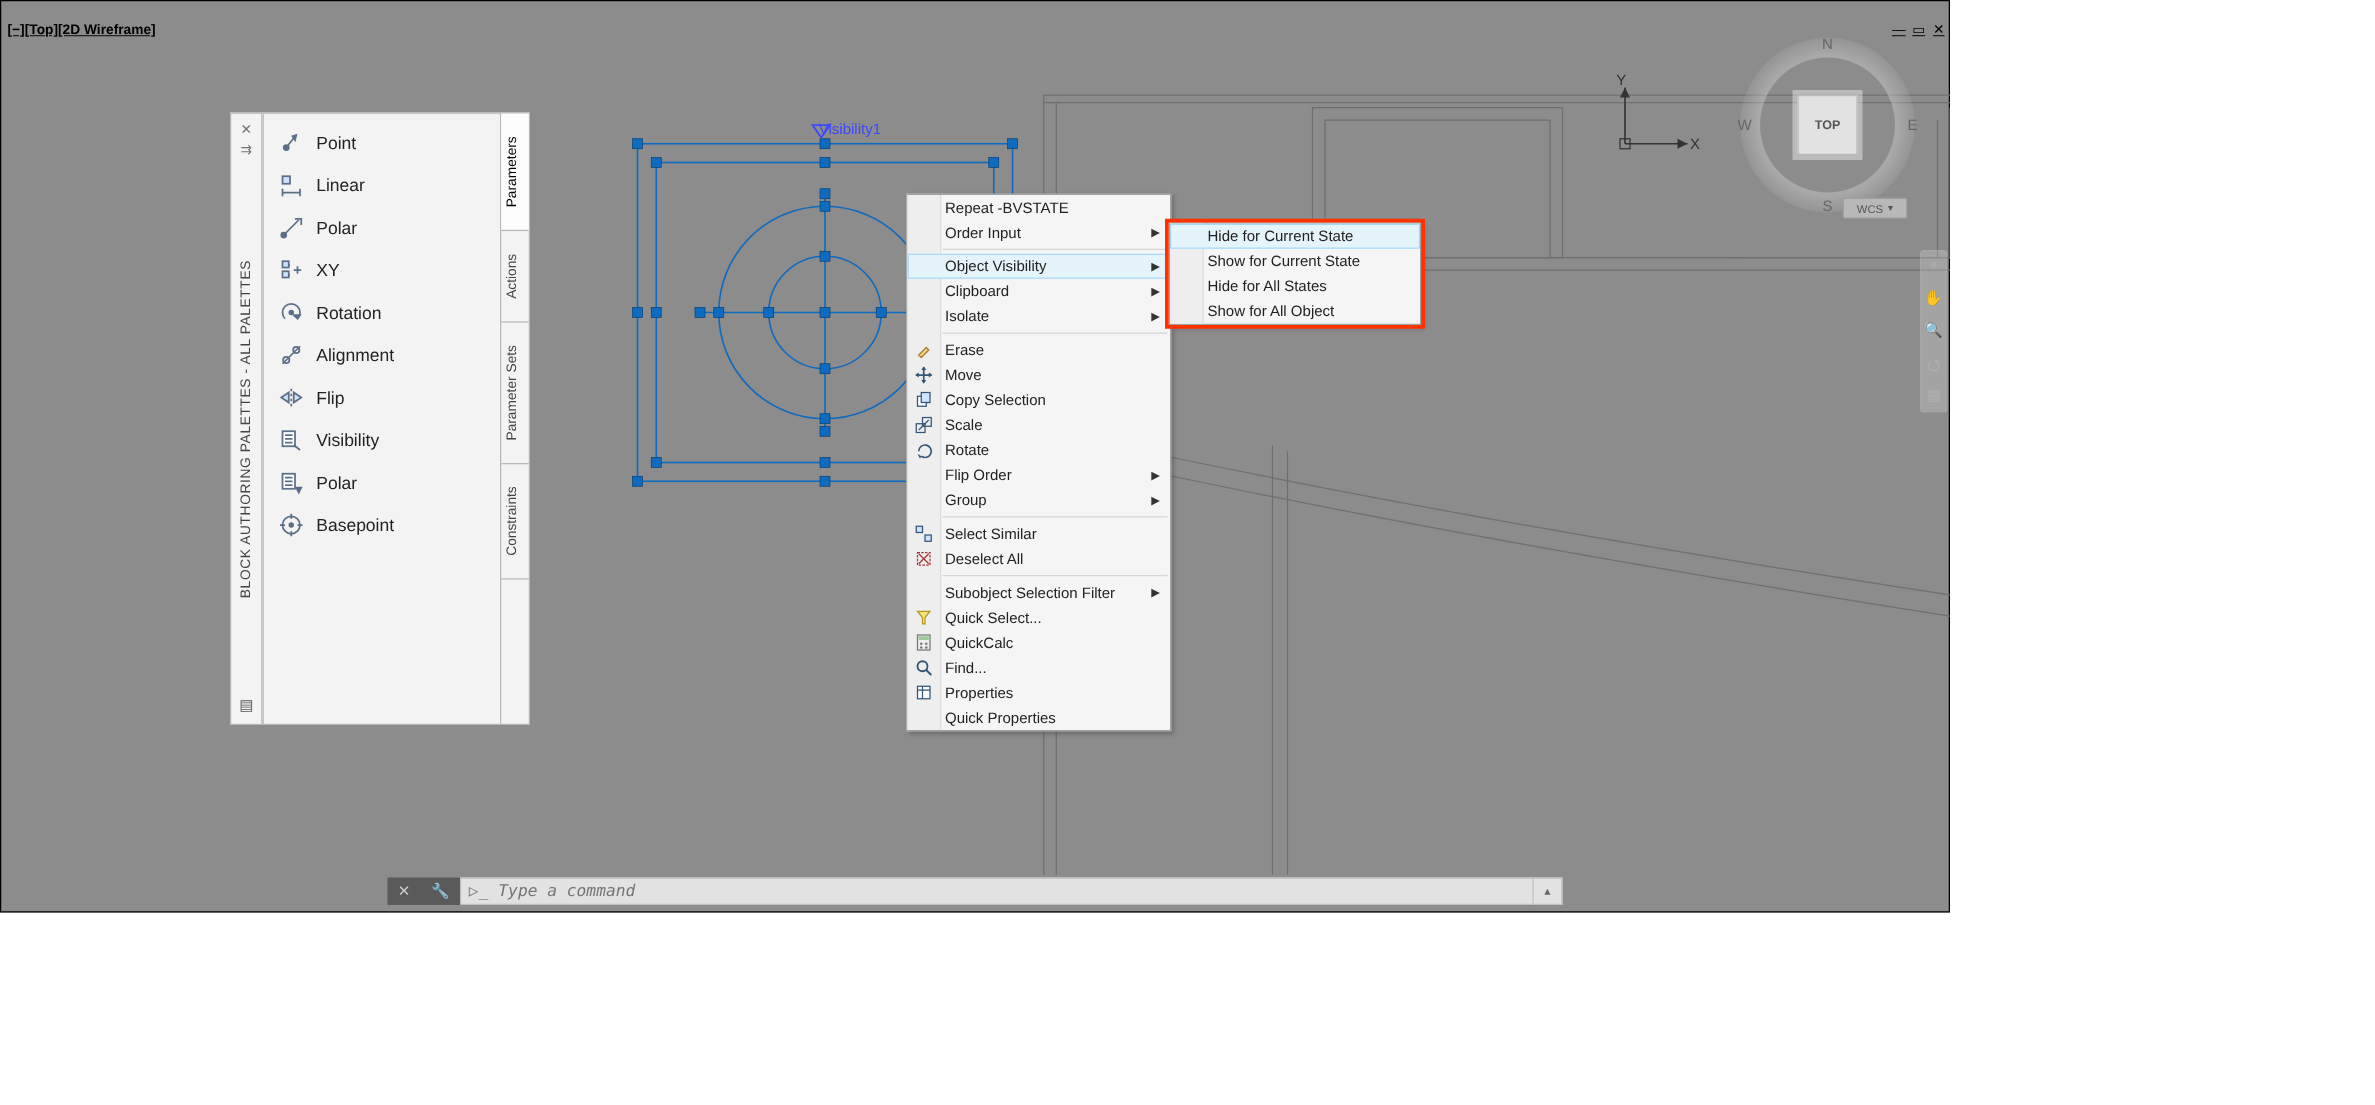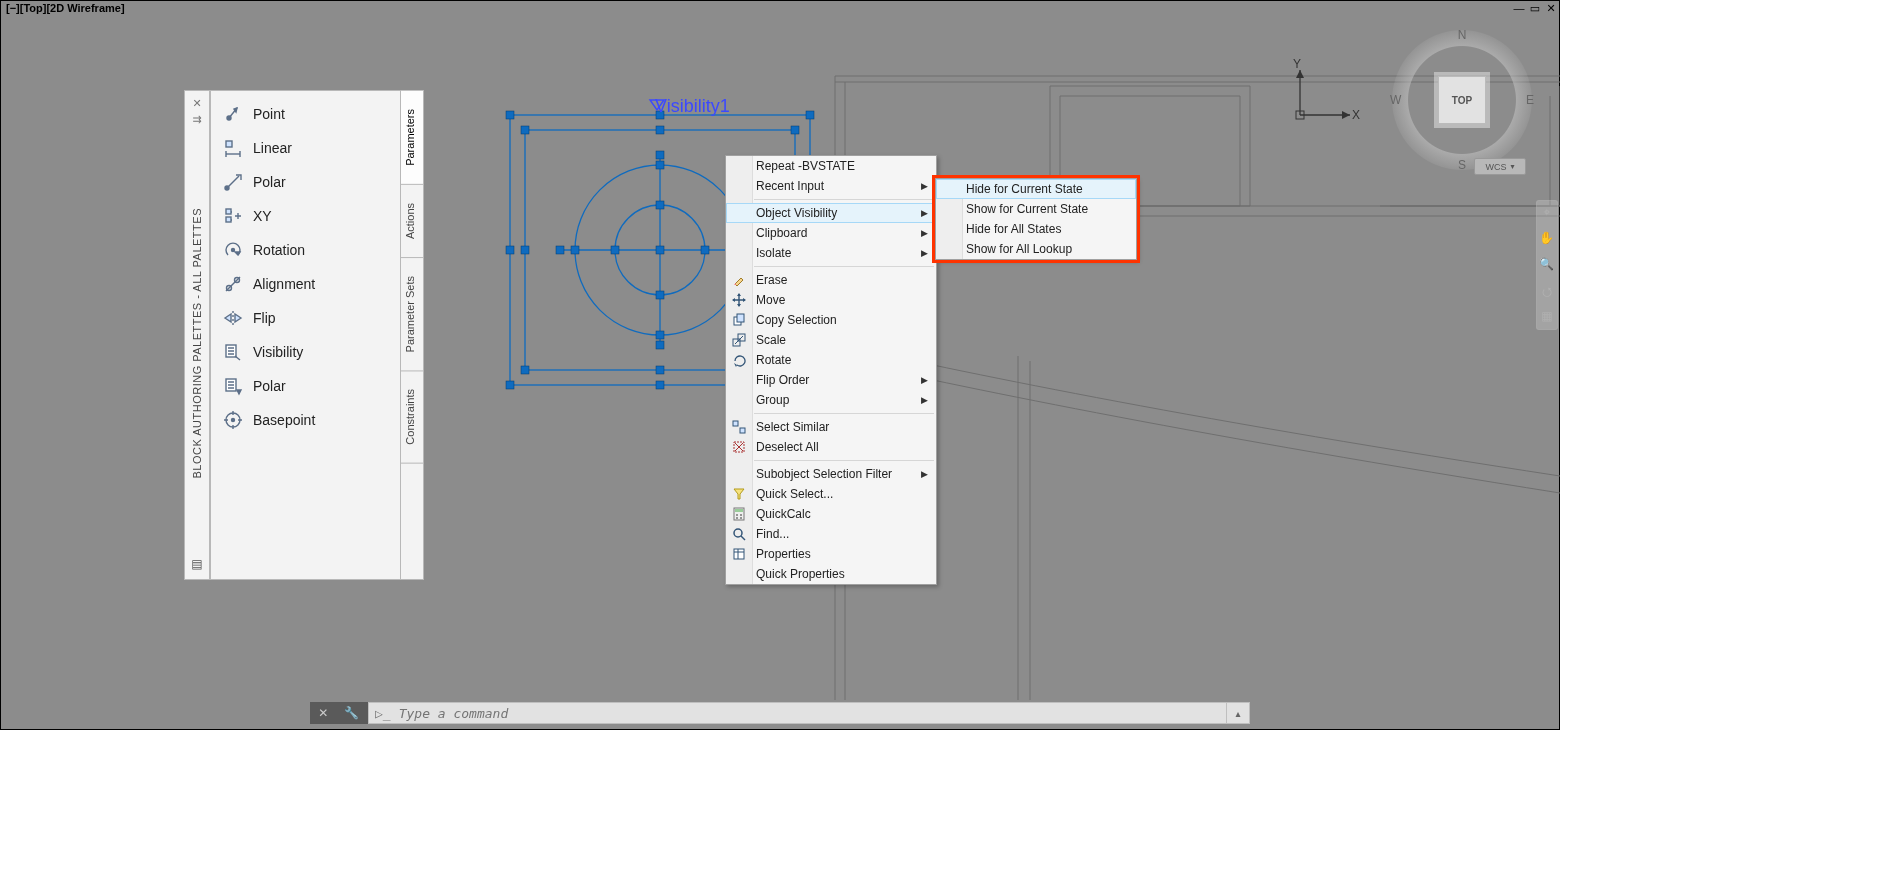--- a/index.html
+++ b/index.html
@@ -18,21 +18,21 @@
     --viewcube-face:#e2e2e2;
     --viewcube-ring:#bfbfbf;
     --cmd-bg:#5e5e5e;
     --cmd-inner:#e2e2e2;
     --cmd-text:#707070;
   }
   html,body{margin:0;padding:0;width:1900px;height:884px;overflow:hidden;font-family:"Segoe UI",Arial,sans-serif;font-size:13px;color:var(--text);}
   body{background:#fff;}
   .app{width:1560px;height:730px;position:relative;background:var(--bg);box-shadow:0 0 0 1px #000 inset;}
   
-  .titlebar{position:absolute;top:0;left:0;right:0;height:16px;display:flex;align-items:center;justify-content:space-between;padding:0 2px;font-size:11px;}
+  .titlebar{position:absolute;top:0;left:0;right:0;height:16px;display:flex;align-items:center;justify-content:space-between;padding:16px 2px;font-size:11px;text-decoration:underline;}
   .titlebar .left{padding-left:4px;font-weight:bold;color:#000;}
   .win-controls{display:flex;gap:2px;align-items:center;color:#000;}
   .win-controls span{display:inline-block;width:14px;height:12px;text-align:center;line-height:12px;font-size:11px;cursor:default;}
   
   .palette{position:absolute;left:184px;top:90px;width:240px;height:490px;}
   .palette-handle{position:absolute;left:0;top:0;width:26px;height:100%;background:var(--panel);border:1px solid var(--panel-border);display:flex;flex-direction:column;align-items:center;justify-content:space-between;padding:4px 0 8px 0;box-sizing:border-box;}
   .palette-handle .top-icons span{display:block;width:14px;height:14px;margin:2px 0;font-size:11px;text-align:center;color:#777;}
   .palette-title{writing-mode:vertical-rl;transform:rotate(180deg);font-size:11px;letter-spacing:0.5px;color:#444;margin-top:auto;margin-bottom:auto;}
   .palette-handle .bot-icon{font-size:12px;color:#555;}
   .palette-body{position:absolute;left:26px;top:0;right:0;bottom:0;background:var(--panel);border:1px solid var(--panel-border);display:flex;gap:40px;}
@@ -41,21 +41,21 @@
   .palette-tab.active{background:#fdfdfd;color:#000;}
   .palette-items{flex:1;padding:6px 4px;}
   .p-item{display:flex;align-items:center;height:34px;padding:0 8px;gap:10px;cursor:pointer;border-radius:2px;}
   .p-item .ico{width:20px;height:20px;display:flex;align-items:center;justify-content:center;}
   .p-item svg{width:20px;height:20px;stroke:#5c6f88;fill:none;stroke-width:1.4;}
   .p-item .lbl{font-size:14px;color:#222;}
   .geom{position:absolute;left:500px;top:95px;}
   .geom svg{overflow:visible;}
   .grip{fill:var(--grip);stroke:#003a6b;stroke-width:0.5;}
   .selpath{stroke:var(--sel);stroke-width:1.3;fill:none;}
-  .vis-label{position:absolute;left:655px;top:96px;color:var(--text-blue);font-size:18px;}
+  .vis-label{position:absolute;left:655px;top:96px;color:var(--text-blue);font-size:12px;}
   .vis-marker{position:absolute;left:648px;top:98px;}
   .vis-marker svg{overflow:visible;}
   
   .ctx{position:absolute;left:725px;top:155px;width:210px;background:var(--menu-bg);border:1px solid var(--menu-border);box-shadow:2px 2px 4px rgba(0,0,0,.25);}
   .ctx .strip{position:absolute;left:0;top:0;bottom:0;width:26px;background:#eee;border-right:1px solid #ddd;}
   .ctx-item{position:relative;height:20px;line-height:20px;padding-left:30px;padding-right:8px;font-size:12px;color:#222;display:flex;align-items:center;justify-content:space-between;cursor:default;}
   .ctx-item.sep{height:0;border-top:1px solid #d6d6d6;margin:3px 2px 3px 28px;padding:0;}
   .ctx-item .arrow{font-size:9px;color:#333;}
   .ctx-item.hover{background:var(--menu-hover);outline:1px solid var(--menu-hover-border);outline-offset:-1px;}
   .ctx-item .mi-ico{position:absolute;left:5px;top:2px;width:16px;height:16px;display:flex;align-items:center;justify-content:center;}
@@ -298,21 +298,21 @@
       </svg>
   </div>
   <div class="vis-label">Visibility1</div>
 
   <div class="ctx" id="ctx">
     <div class="strip"></div>
   <div class="ctx-item">
         <span>Repeat -BVSTATE</span>
       </div>
       <div class="ctx-item">
-        <span>Recent Input</span>
+        <span>Order Input</span>
         <span class="arrow">▶</span>
       </div>
       <div class="ctx-item sep"></div>
       <div class="ctx-item hover">
         <span>Object Visibility</span>
         <span class="arrow">▶</span>
       </div>
       <div class="ctx-item">
         <span>Clipboard</span>
         <span class="arrow">▶</span>
@@ -451,21 +451,21 @@
   <div class="ctx-item hover">
         <span>Hide for Current State</span>
       </div>
       <div class="ctx-item">
         <span>Show for Current State</span>
       </div>
       <div class="ctx-item">
         <span>Hide for All States</span>
       </div>
       <div class="ctx-item">
-        <span>Show for All Lookup</span>
+        <span>Show for All Object</span>
       </div>
     </div>
 
   <div class="ucs">
     <svg width="70" height="70">
       <line x1="10" y1="50" x2="60" y2="50" stroke="#333" stroke-width="1.3"></line>
       <polygon points="60,50 52,46 52,54" fill="#333"></polygon>
       <line x1="10" y1="50" x2="10" y2="5" stroke="#333" stroke-width="1.3"></line>
       <polygon points="10,5 6,13 14,13" fill="#333"></polygon>
       <rect x="6" y="46" width="8" height="8" fill="none" stroke="#333"></rect>

